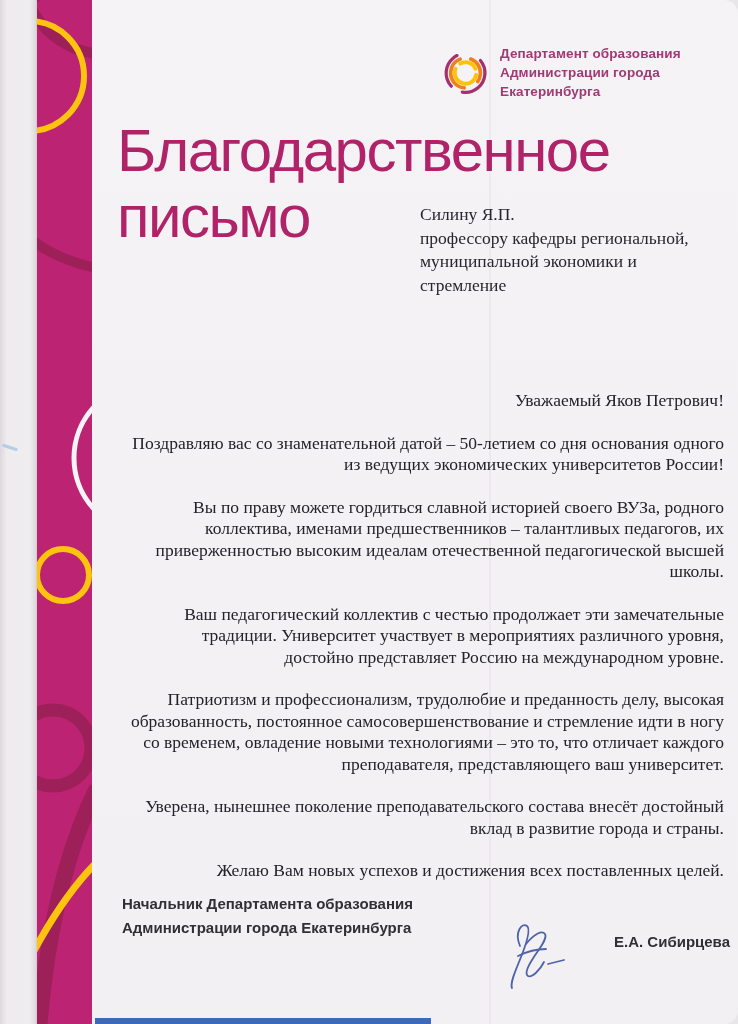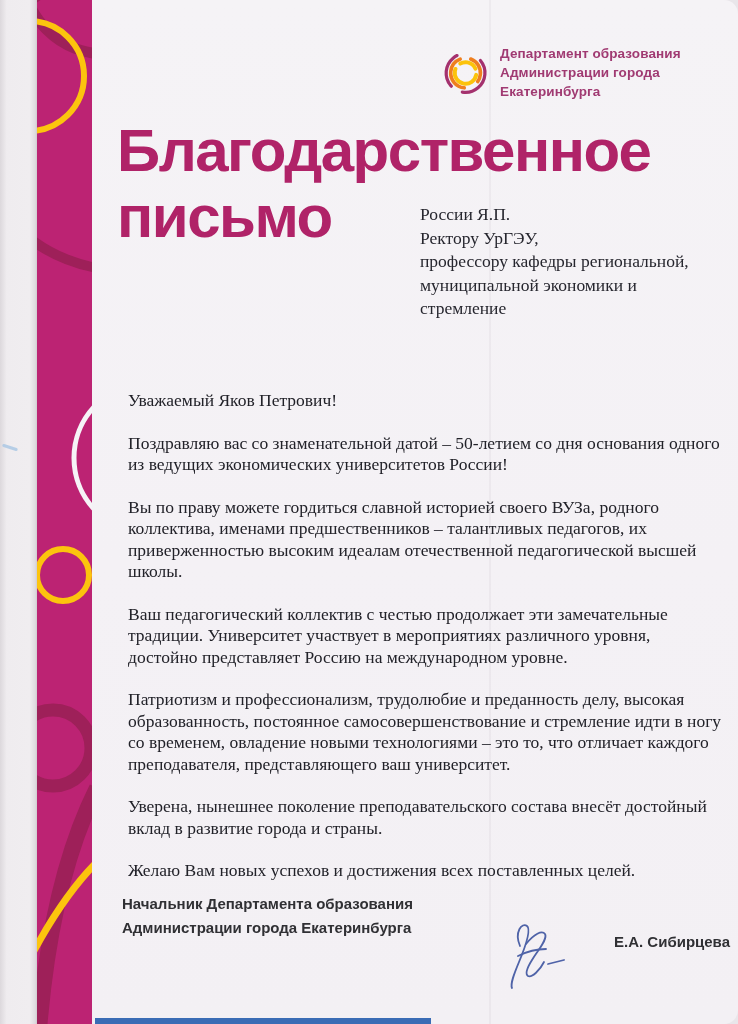--- a/index.html
+++ b/index.html
@@ -37,35 +37,35 @@
   .org{
     position:absolute;left:443px;top:44px;display:flex;align-items:center;gap:12px;
   }
   .org-text{
     font-weight:bold;font-size:13.5px;line-height:19px;color:#a03a72;
     letter-spacing:.1px;
   }
   
   .title{
     position:absolute;left:117px;top:118px;
-    font-weight:bold;font-size:60px;line-height:66px;letter-spacing:-1.5px;
+    font-weight:normal;font-size:60px;line-height:66px;letter-spacing:-1.5px;
     color:#b02368;
   }
   
   .addressee{
     position:absolute;left:420px;top:203px;
     font-family:"Liberation Serif",serif;
     font-size:17.5px;line-height:23.5px;color:#26262e;
   }
   
   .letter-body{
     position:absolute;left:128px;top:390px;width:596px;
     font-family:"Liberation Serif",serif;
     font-size:17.5px;line-height:21.5px;color:#222229;
-    text-align:left;
+    text-align:right;
   }
   .letter-body p{margin:0 0 21px 0;}
   .salutation{margin:0 0 21px 0;}
   
   .signer-title{
     position:absolute;left:122px;top:892px;
     font-weight:bold;font-size:15px;line-height:24px;color:#303034;
   }
   .signer-name{
     position:absolute;left:614px;top:933px;
@@ -124,22 +124,21 @@
       <div>Администрации города Екатеринбурга</div>
     </div>
   </div>
 
   <div class="title">
     <div>Благодарственное</div>
     <div>письмо</div>
   </div>
 
   <div class="addressee">
-    <div>России Я.П.</div>
-    <div>Ректору УрГЭУ,</div>
+    <div>Силину Я.П.</div>
     <div>профессору кафедры региональной,</div>
     <div>муниципальной экономики и</div>
     <div>стремление</div>
   </div>
 
   <div class="letter-body">
     <p class="salutation">Уважаемый Яков Петрович!</p>
     <p>Поздравляю вас со знаменательной датой – 50-летием со дня основания одного из ведущих экономических университетов России!</p>
     <p>Вы по праву можете гордиться славной историей своего ВУЗа, родного коллектива, именами предшественников – талантливых педагогов, их приверженностью высоким идеалам отечественной педагогической высшей школы.</p>
     <p>Ваш педагогический коллектив с честью продолжает эти замечательные традиции. Университет участвует в мероприятиях различного уровня, достойно представляет Россию на международном уровне.</p>

